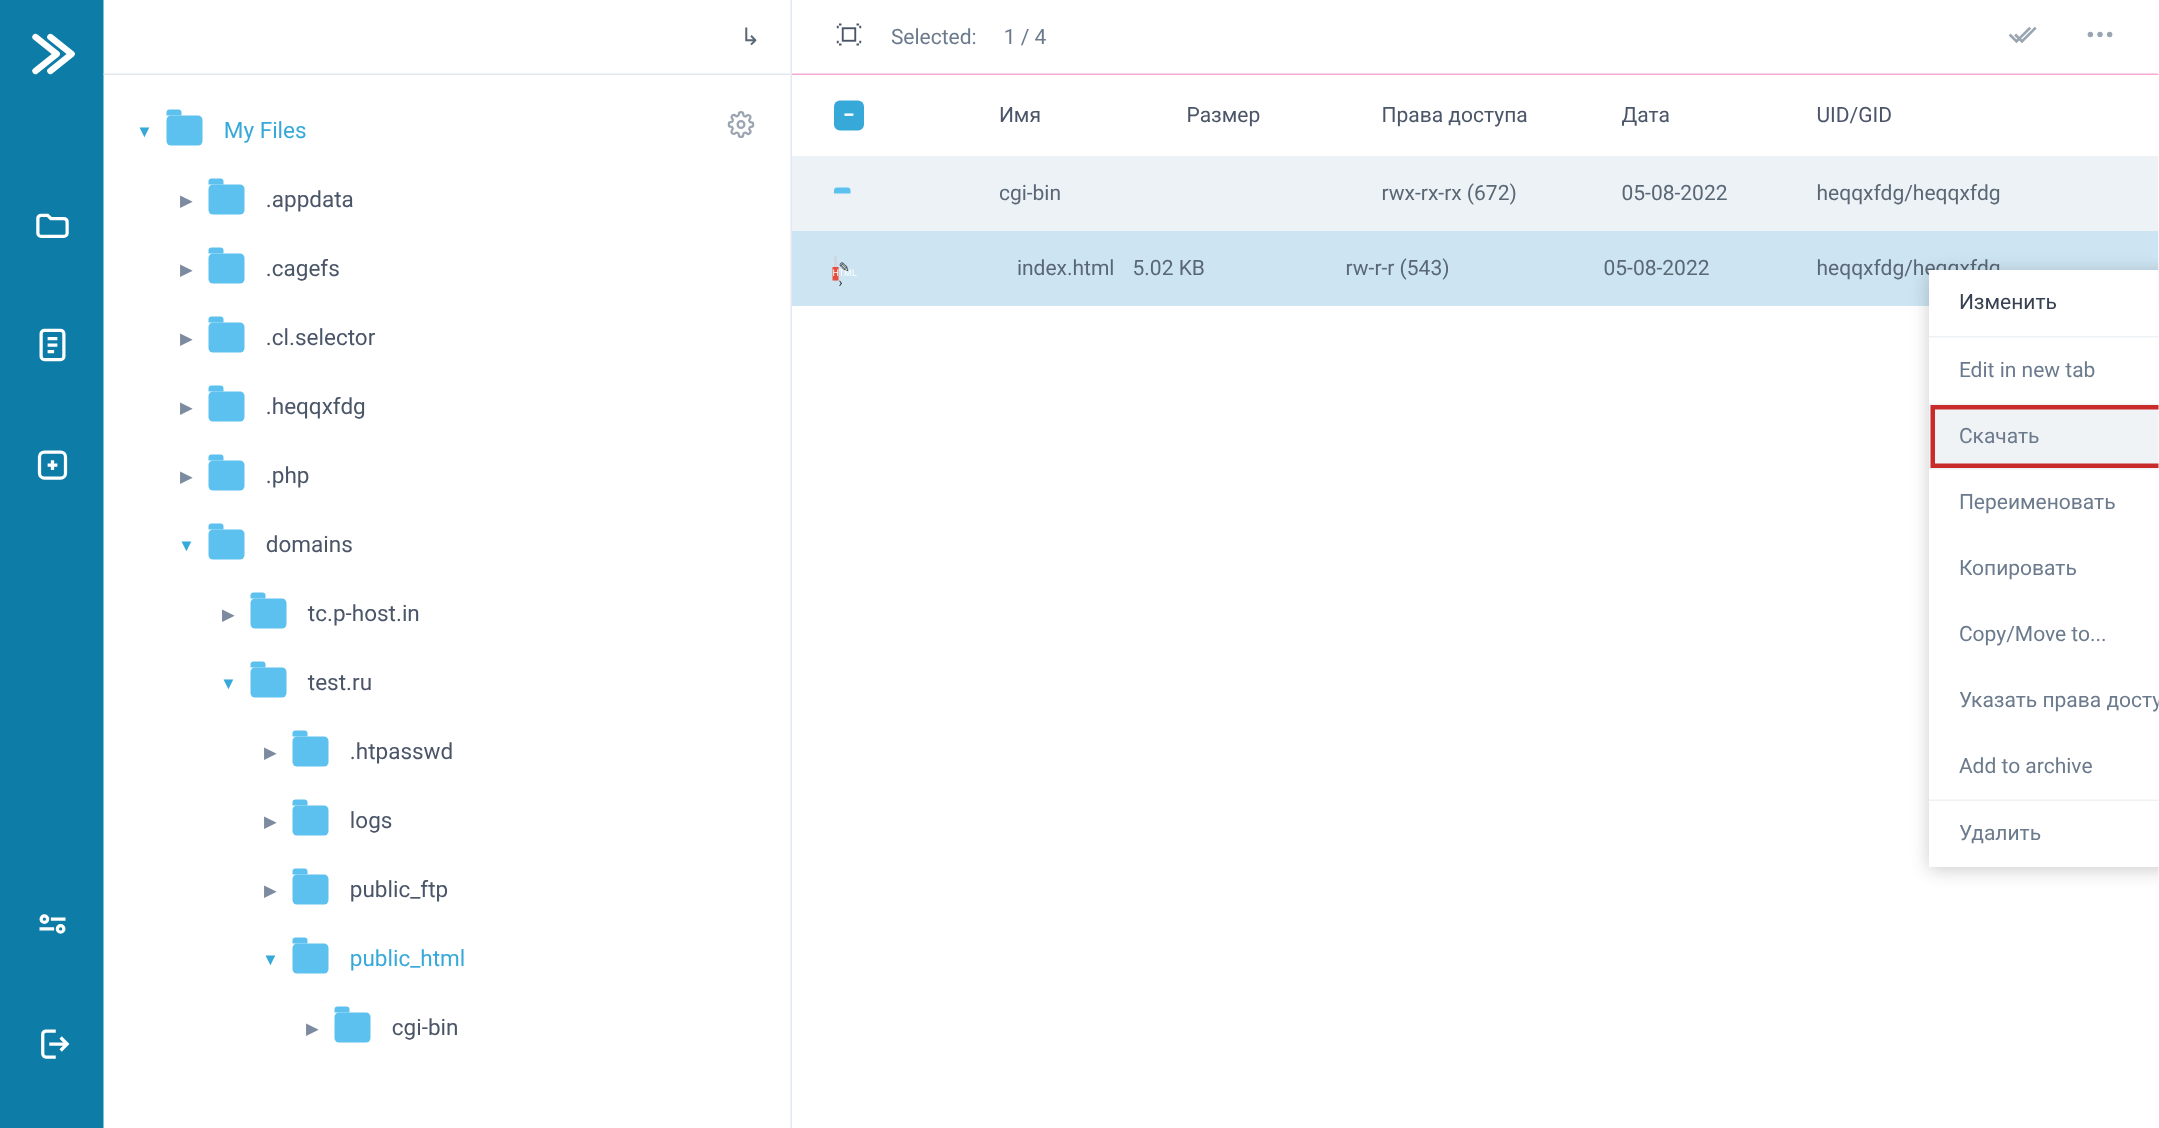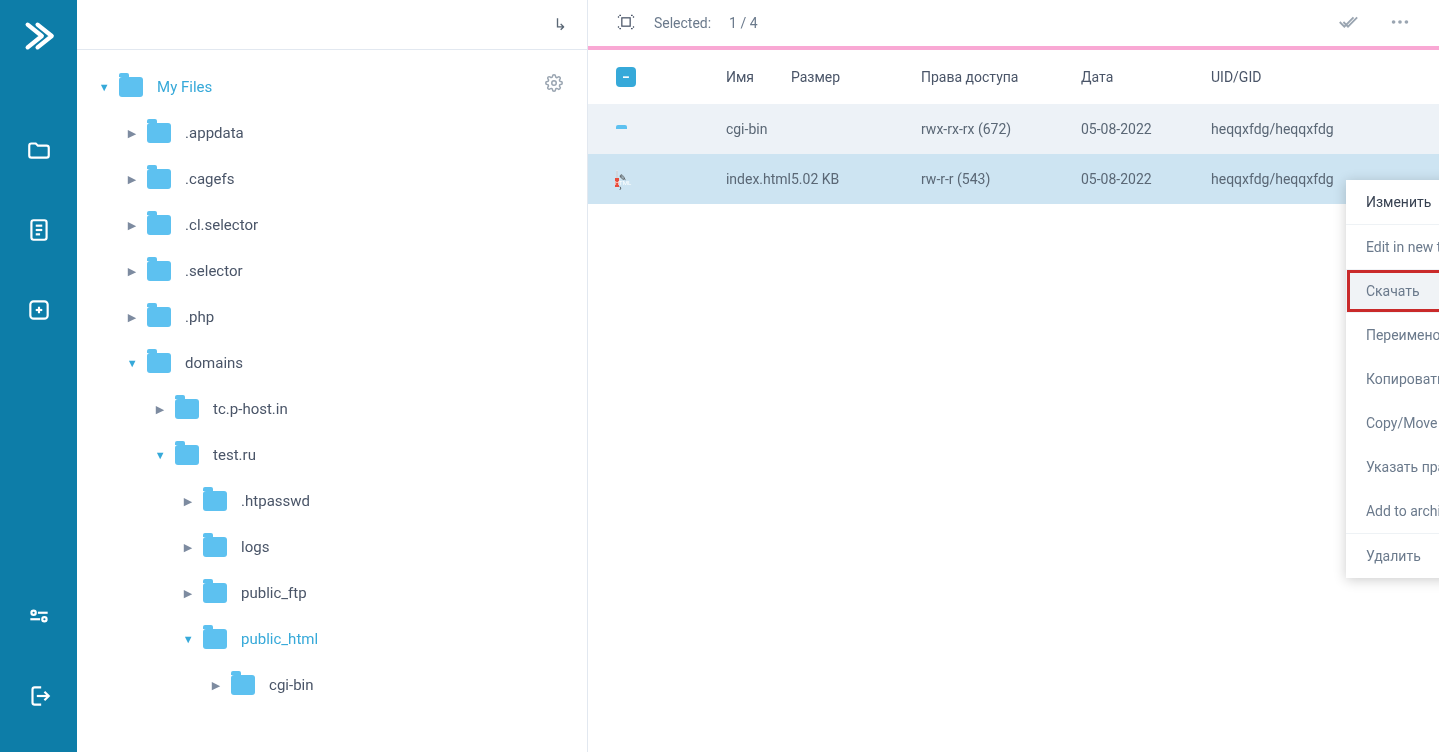--- a/index.html
+++ b/index.html
@@ -29,31 +29,31 @@
 .depth-3 { padding-left: 96px; }
 .depth-4 { padding-left: 124px; }
 .tree-head { position: relative; }
 .gear-btn { position: absolute; right: 16px; top: 10px; color: #9aa5b1; cursor: pointer; }
 
 .folder-link { position: relative; }
 .folder-link::after { content: '↩'; position: absolute; bottom: -3px; right: -2px; font-size: 10px; color: #2c3e50; font-weight: bold; }
 
 
 .main { flex: 1; display: flex; flex-direction: column; }
-.main-toolbar { height: 50px; display: flex; align-items: center; padding: 0 28px; border-bottom: 4px solid #f9a8d4; color: #6b7a8c; }
+.main-toolbar { height: 50px; display: flex; align-items: center; padding: 0 28px; border-bottom: 1px solid #f9a8d4; color: #6b7a8c; }
 .main-toolbar .sel-label { margin-left: 18px; margin-right: 18px; }
 .main-toolbar .flex-sp { flex: 1; }
 .main-toolbar .act { margin-left: 30px; cursor: pointer; color: #9aa5b1; }
 
 .table-header, .row { display: grid; grid-template-columns: 110px 1fr 130px 160px 130px 200px; align-items: center; padding: 0 28px; }
 .table-header { height: 54px; color: #4a5568; font-size: 14px; }
 .table-header .chk-wrap { display:flex; align-items:center; }
 .chk { width: 20px; height: 20px; border-radius: 4px; background: #36a9d9; display: inline-flex; align-items: center; justify-content: center; color: #fff; font-weight: bold; }
 .row { height: 50px; font-size: 14px; color: #5a6775; }
-.row.selected { background: #cde4f2; }
+.row.selected { background: #cde4f2; gap: 12px; }
 .row.stripe { background: #edf2f7; }
 .file-ico { width: 26px; height: 22px; border-radius: 3px; background: #5dc1f0; position:relative; }
 .file-ico::before { content:''; position:absolute; top:-4px; left:0; width:11px; height:4px; background:#5dc1f0; border-radius:2px 2px 0 0; }
 .file-ico.html { width:22px; height:26px; background:#fff; border:1px solid #d0d7de; border-radius:2px; position:relative; }
 .file-ico.html::before { content:'HTML'; position:absolute; bottom:0; left:-2px; right:-2px; height:9px; background:#e74c3c; color:#fff; font-size:6px; text-align:center; line-height:9px; border-radius:0; top:auto; width:auto; }
 .file-ico.html::after { content:'✎ ›'; position:absolute; top:2px; left:2px; font-size:9px; color:#333; }
 
 
 .ctx { position: absolute; left: 758px; top: 180px; width: 280px; background: #fff; box-shadow: 0 2px 12px rgba(0,0,0,0.2); z-index: 50; }
 .ctx-item { padding: 14px 20px; color: #6b7a8c; font-size: 14px; cursor: pointer; }
@@ -144,21 +144,21 @@
             <span class="label">.cagefs</span>
           </div>
           <div class="tree-row depth-1">
             <span class="caret">▶</span>
             <span class="folder-ico"></span>
             <span class="label">.cl.selector</span>
           </div>
           <div class="tree-row depth-1">
             <span class="caret">▶</span>
             <span class="folder-ico"></span>
-            <span class="label">.selector</span>
+            <span class="label">.heqqxfdg</span>
           </div>
           <div class="tree-row depth-1">
             <span class="caret">▶</span>
             <span class="folder-ico"></span>
             <span class="label">.php</span>
           </div>
           <div class="tree-row depth-1">
             <span class="caret open">▼</span>
             <span class="folder-ico"></span>
             <span class="label">domains</span>

